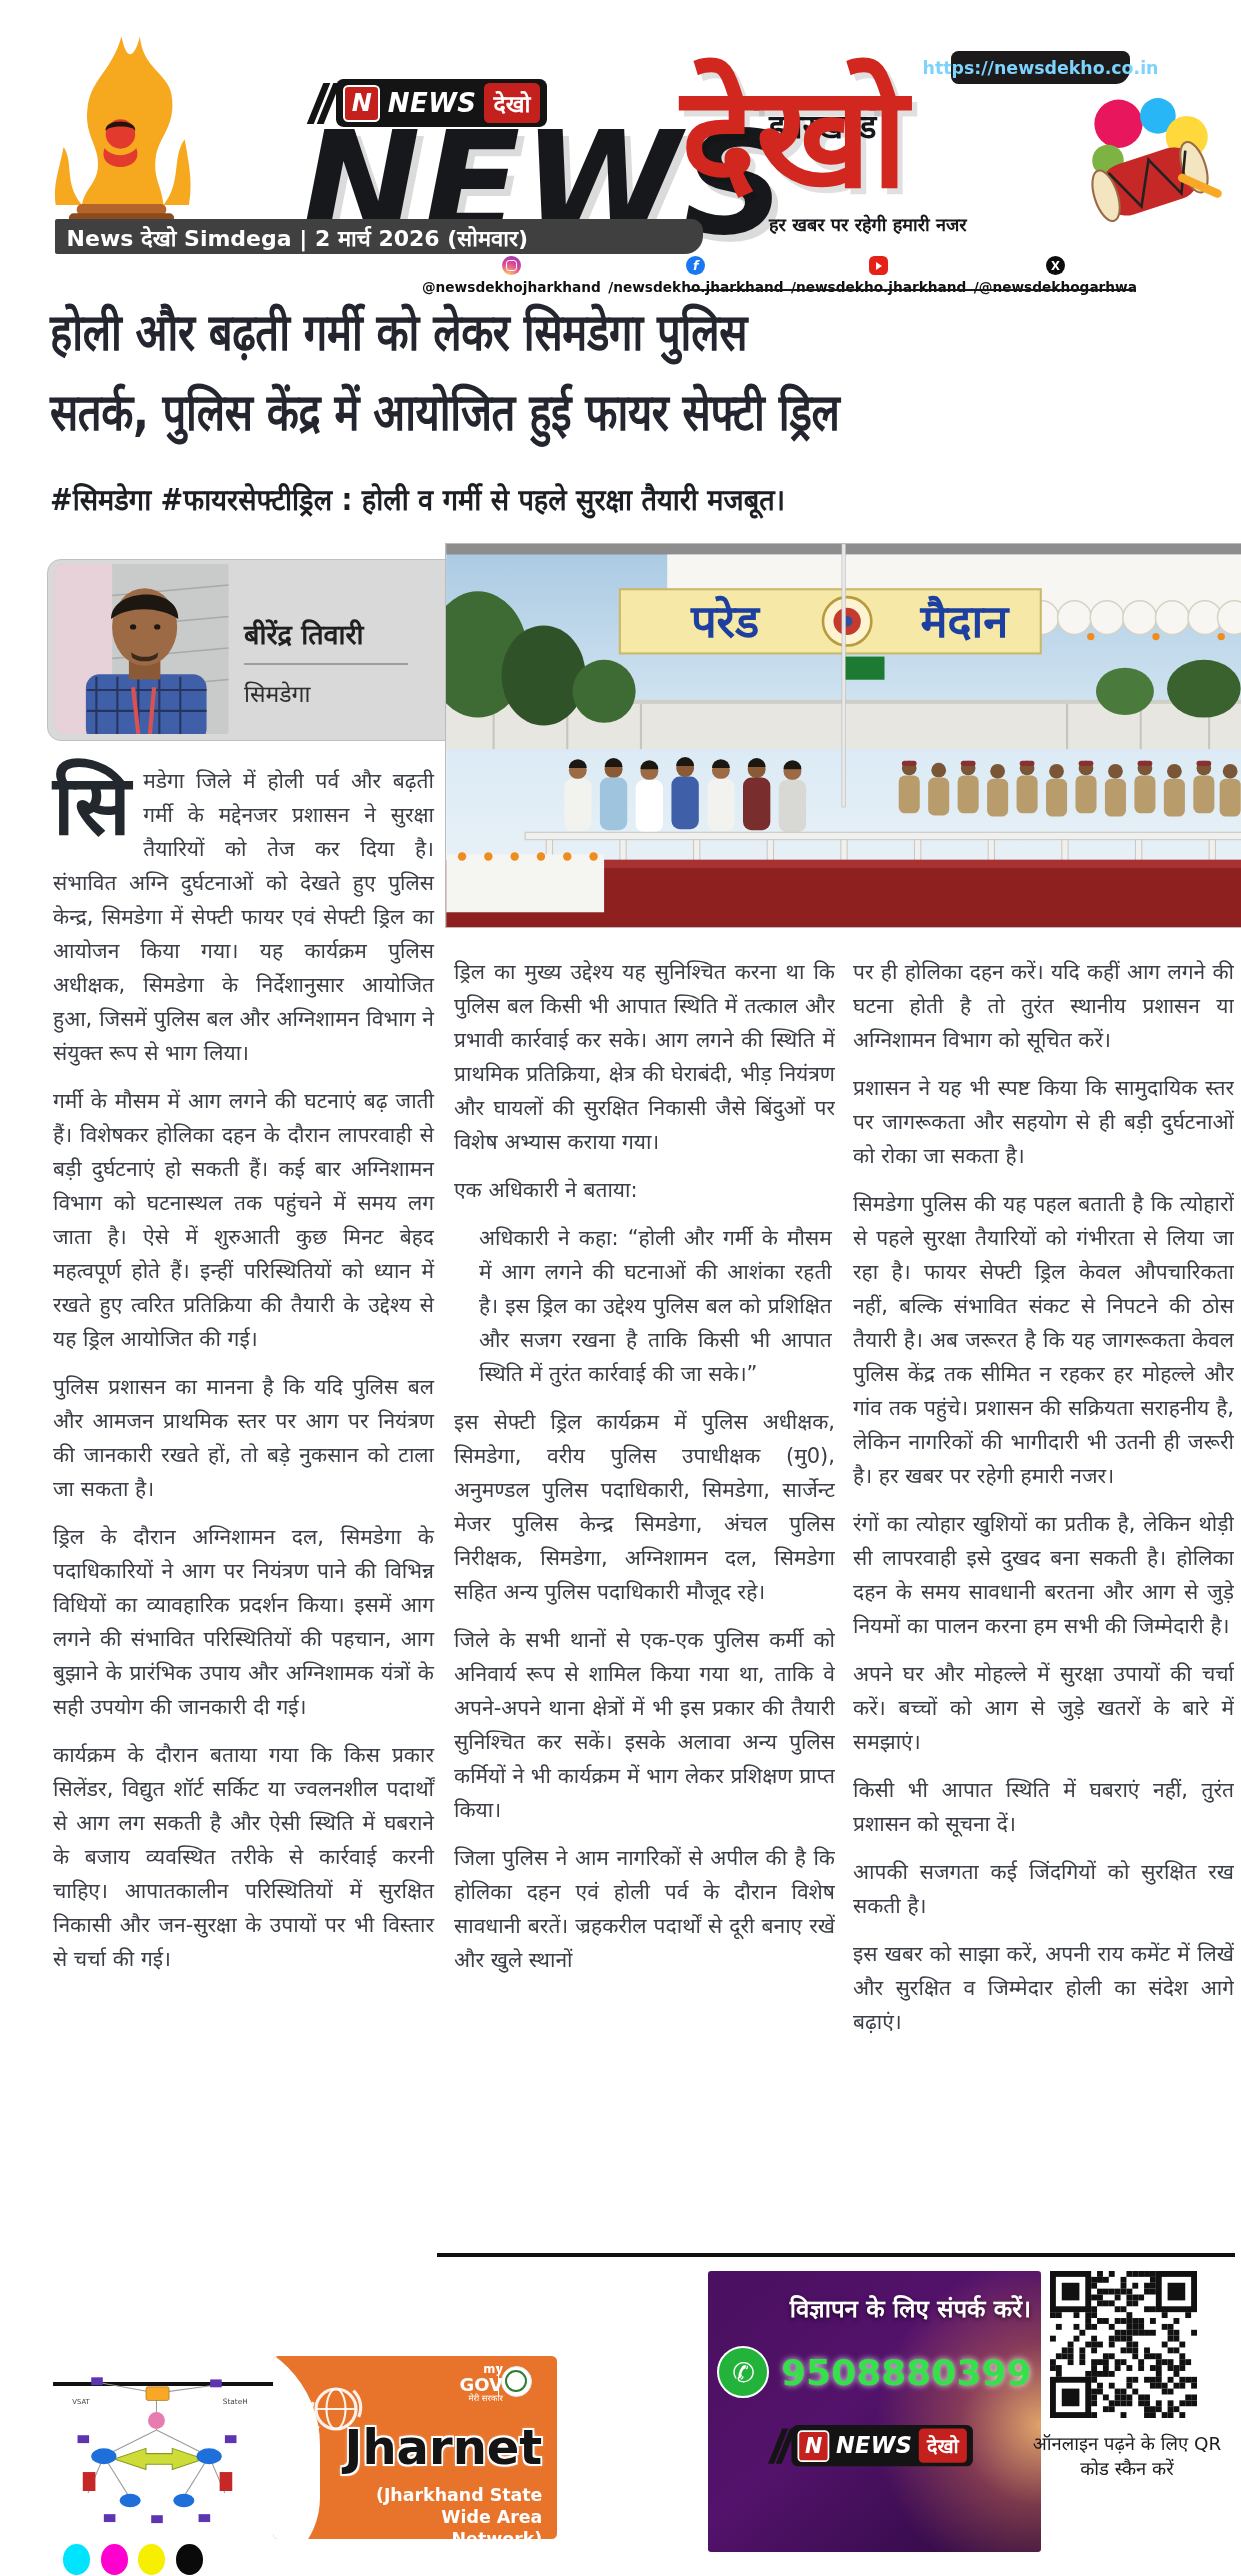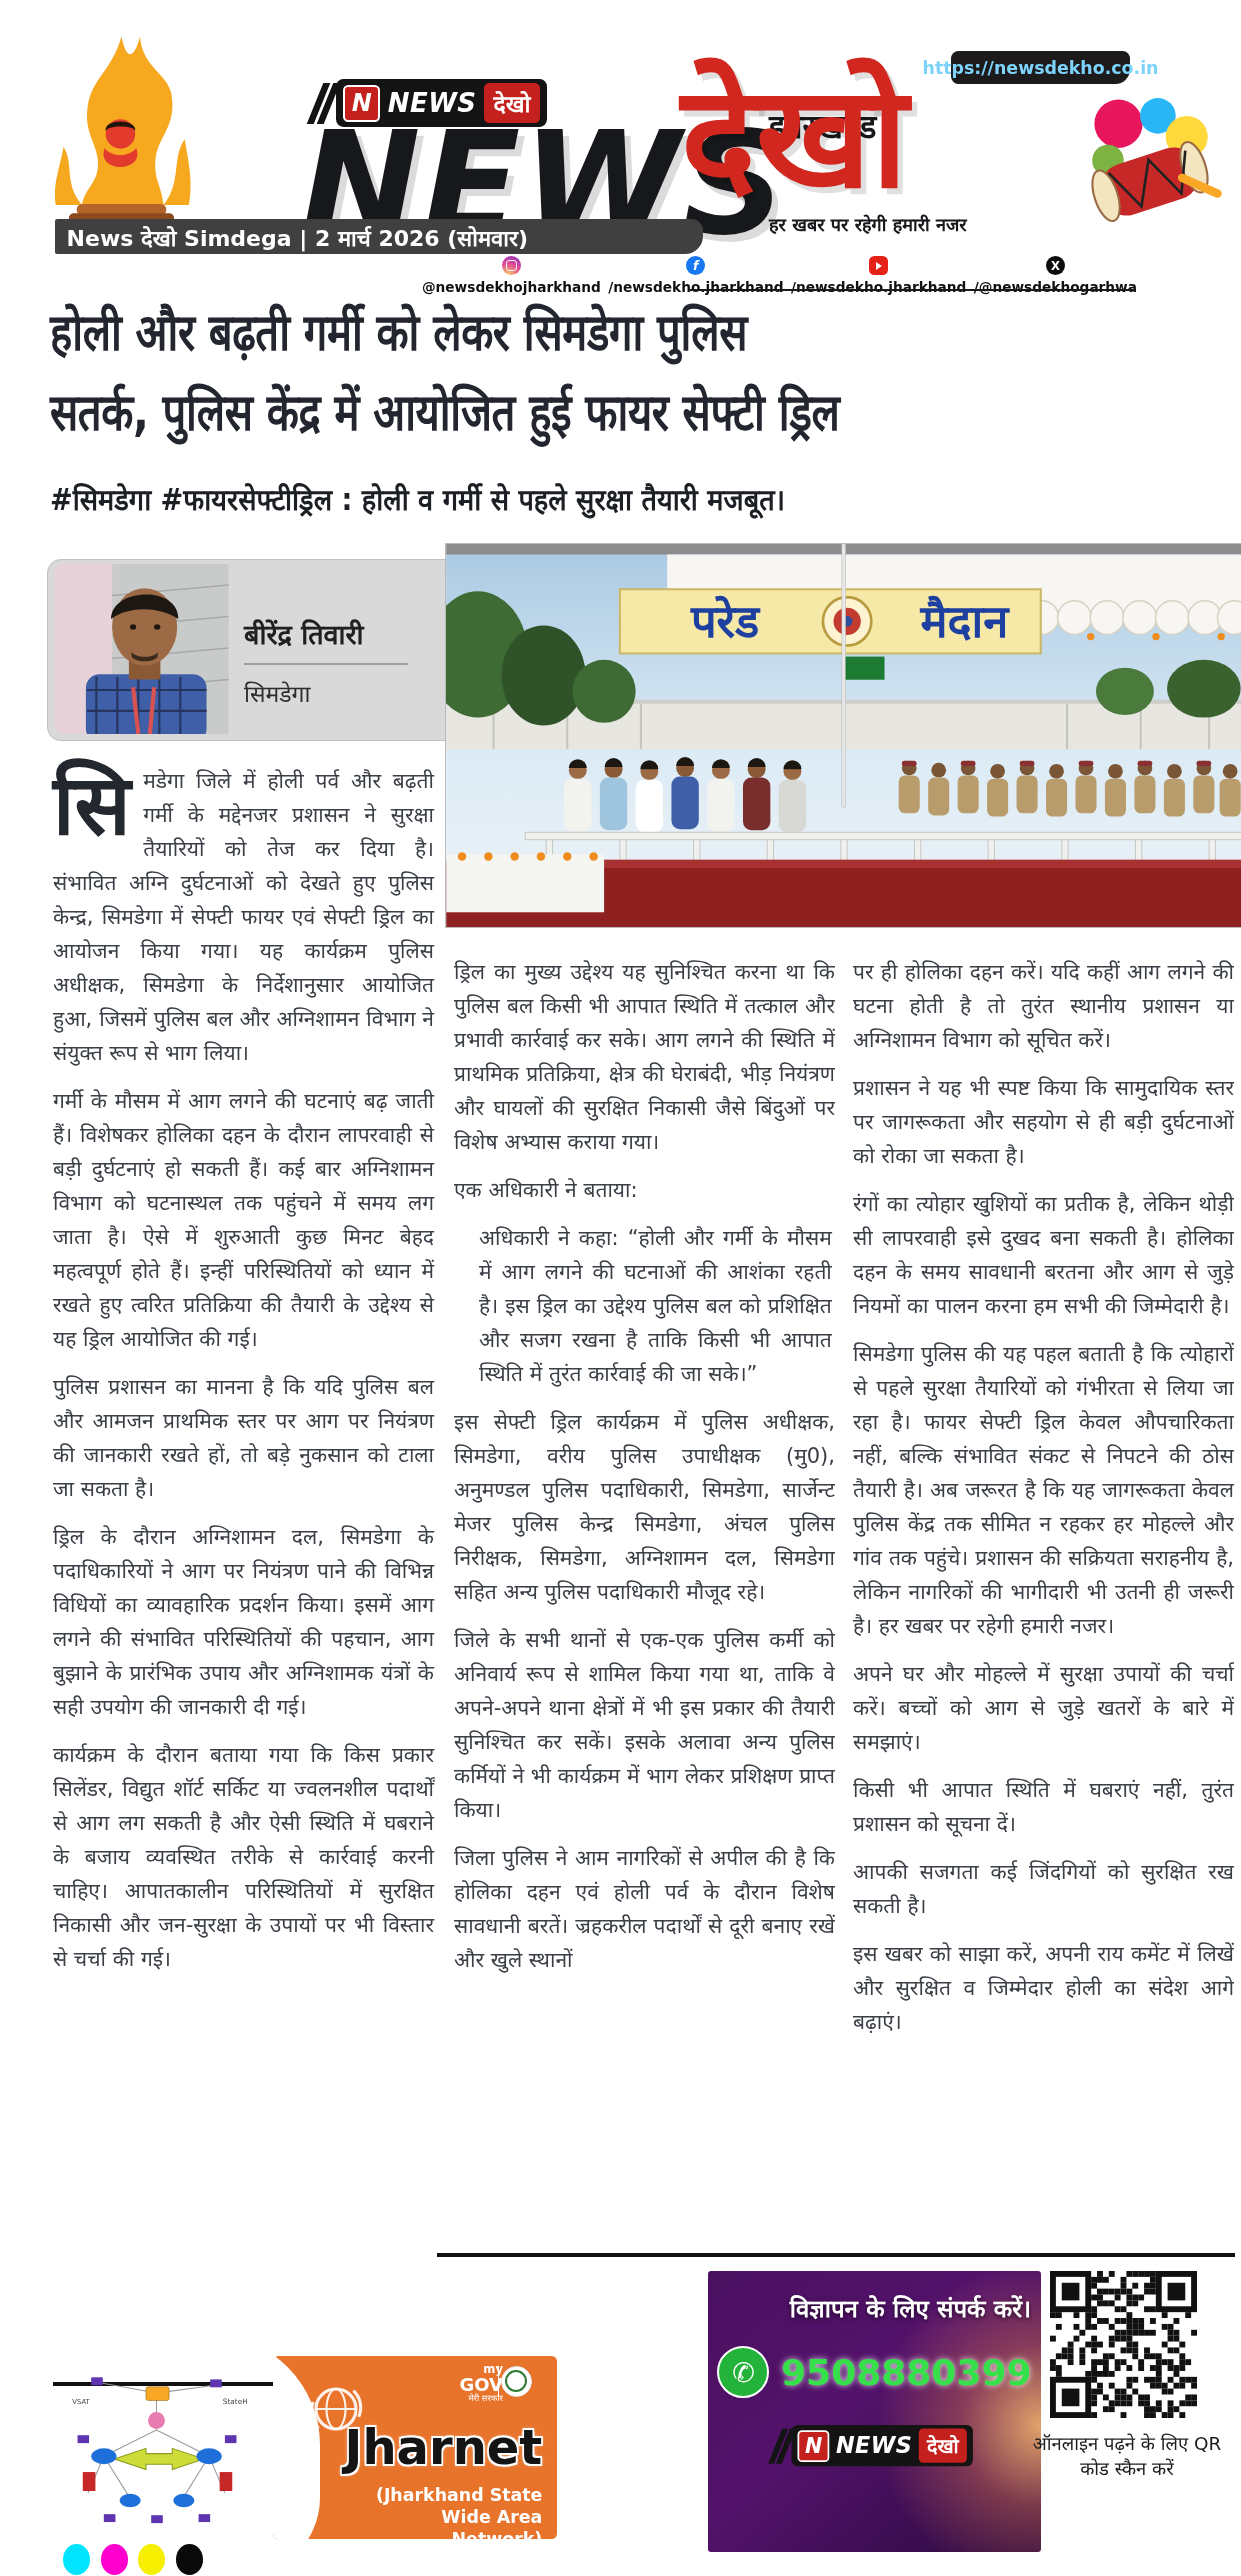--- a/index.html
+++ b/index.html
@@ -438,22 +438,22 @@
     <p>एक अधिकारी ने बताया:</p>
     <p class="quote">अधिकारी ने कहा: “होली और गर्मी के मौसम में आग लगने की घटनाओं की आशंका रहती है। इस ड्रिल का उद्देश्य पुलिस बल को प्रशिक्षित और सजग रखना है ताकि किसी भी आपात स्थिति में तुरंत कार्रवाई की जा सके।”</p>
     <p>इस सेफ्टी ड्रिल कार्यक्रम में पुलिस अधीक्षक, सिमडेगा, वरीय पुलिस उपाधीक्षक (मु0), अनुमण्डल पुलिस पदाधिकारी, सिमडेगा, सार्जेन्ट मेजर पुलिस केन्द्र सिमडेगा, अंचल पुलिस निरीक्षक, सिमडेगा, अग्निशामन दल, सिमडेगा सहित अन्य पुलिस पदाधिकारी मौजूद रहे।</p>
     <p>जिले के सभी थानों से एक-एक पुलिस कर्मी को अनिवार्य रूप से शामिल किया गया था, ताकि वे अपने-अपने थाना क्षेत्रों में भी इस प्रकार की तैयारी सुनिश्चित कर सकें। इसके अलावा अन्य पुलिस कर्मियों ने भी कार्यक्रम में भाग लेकर प्रशिक्षण प्राप्त किया।</p>
     <p>जिला पुलिस ने आम नागरिकों से अपील की है कि होलिका दहन एवं होली पर्व के दौरान विशेष सावधानी बरतें। ज्रहकरील पदार्थों से दूरी बनाए रखें और खुले स्थानों</p>
   </div>
 
   <div class="abs col" id="col3">
     <p>पर ही होलिका दहन करें। यदि कहीं आग लगने की घटना होती है तो तुरंत स्थानीय प्रशासन या अग्निशामन विभाग को सूचित करें।</p>
     <p>प्रशासन ने यह भी स्पष्ट किया कि सामुदायिक स्तर पर जागरूकता और सहयोग से ही बड़ी दुर्घटनाओं को रोका जा सकता है।</p>
+    <p>सिमडेगा पुलिस की यह पहल बताती है कि त्योहारों से पहले सुरक्षा तैयारियों को गंभीरता से लिया जा रहा है। फायर सेफ्टी ड्रिल केवल औपचारिकता नहीं, बल्कि संभावित संकट से निपटने की ठोस तैयारी है। अब जरूरत है कि यह जागरूकता केवल पुलिस केंद्र तक सीमित न रहकर हर मोहल्ले और गांव तक पहुंचे। प्रशासन की सक्रियता सराहनीय है, लेकिन नागरिकों की भागीदारी भी उतनी ही जरूरी है। हर खबर पर रहेगी हमारी नजर।</p>
     <p>रंगों का त्योहार खुशियों का प्रतीक है, लेकिन थोड़ी सी लापरवाही इसे दुखद बना सकती है। होलिका दहन के समय सावधानी बरतना और आग से जुड़े नियमों का पालन करना हम सभी की जिम्मेदारी है।</p>
-    <p>सिमडेगा पुलिस की यह पहल बताती है कि त्योहारों से पहले सुरक्षा तैयारियों को गंभीरता से लिया जा रहा है। फायर सेफ्टी ड्रिल केवल औपचारिकता नहीं, बल्कि संभावित संकट से निपटने की ठोस तैयारी है। अब जरूरत है कि यह जागरूकता केवल पुलिस केंद्र तक सीमित न रहकर हर मोहल्ले और गांव तक पहुंचे। प्रशासन की सक्रियता सराहनीय है, लेकिन नागरिकों की भागीदारी भी उतनी ही जरूरी है। हर खबर पर रहेगी हमारी नजर।</p>
     <p>अपने घर और मोहल्ले में सुरक्षा उपायों की चर्चा करें। बच्चों को आग से जुड़े खतरों के बारे में समझाएं।</p>
     <p>किसी भी आपात स्थिति में घबराएं नहीं, तुरंत प्रशासन को सूचना दें।</p>
     <p>आपकी सजगता कई जिंदगियों को सुरक्षित रख सकती है।</p>
     <p>इस खबर को साझा करें, अपनी राय कमेंट में लिखें और सुरक्षित व जिम्मेदार होली का संदेश आगे बढ़ाएं।</p>
   </div>
 
   <div class="abs rule-right"></div>
   <div class="abs rule-left"></div>
 
   <svg class="abs net-diagram" viewBox="0 0 342 300">

